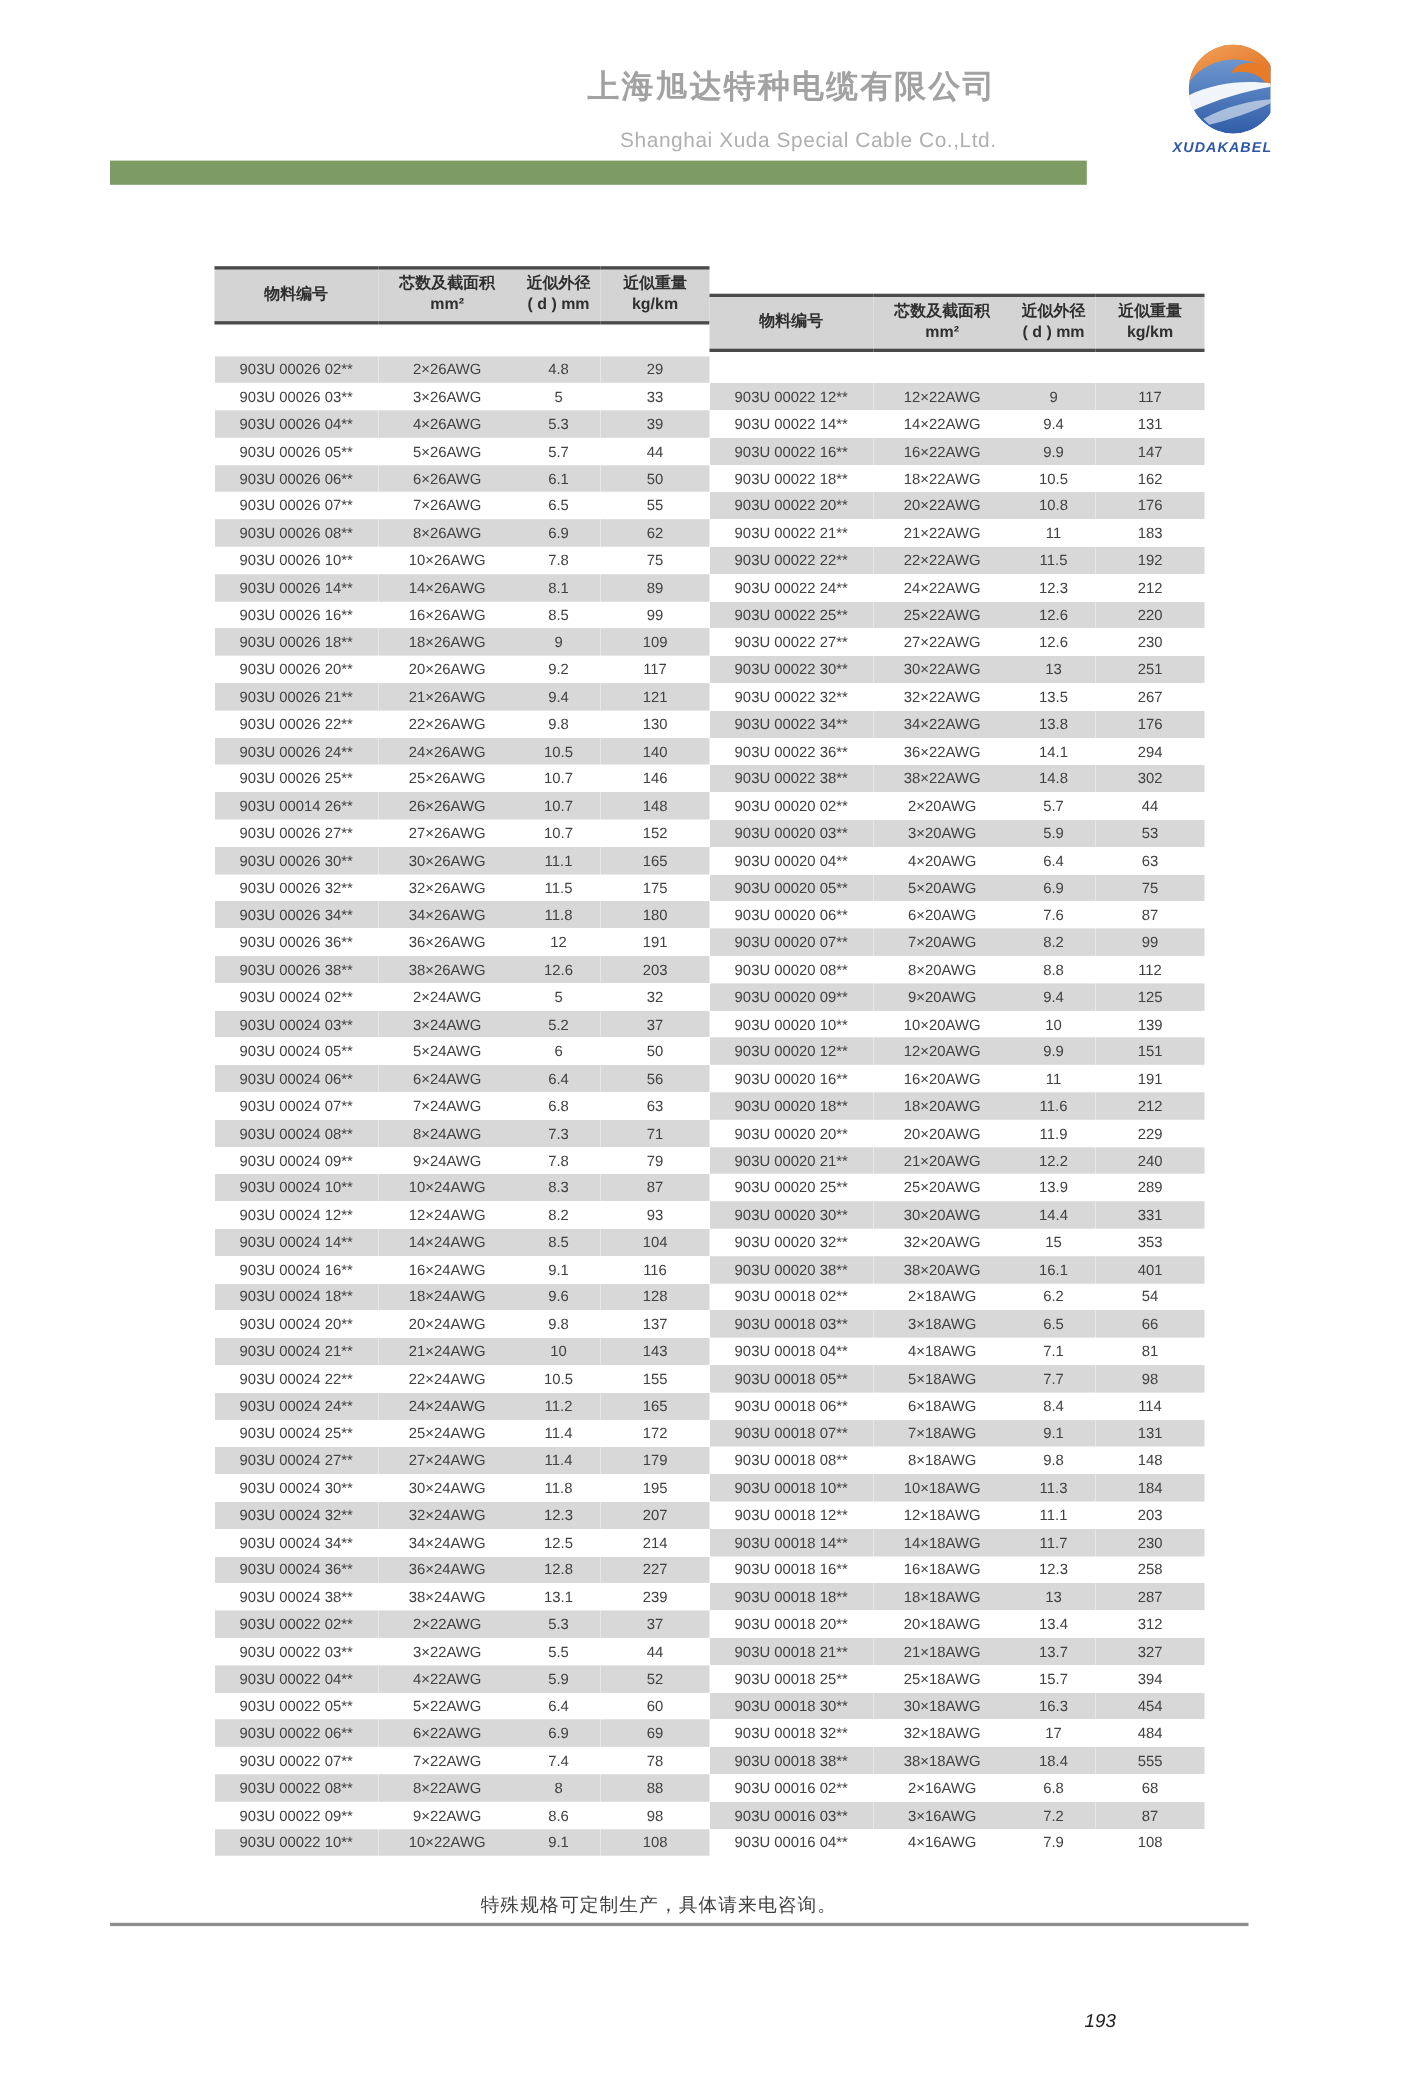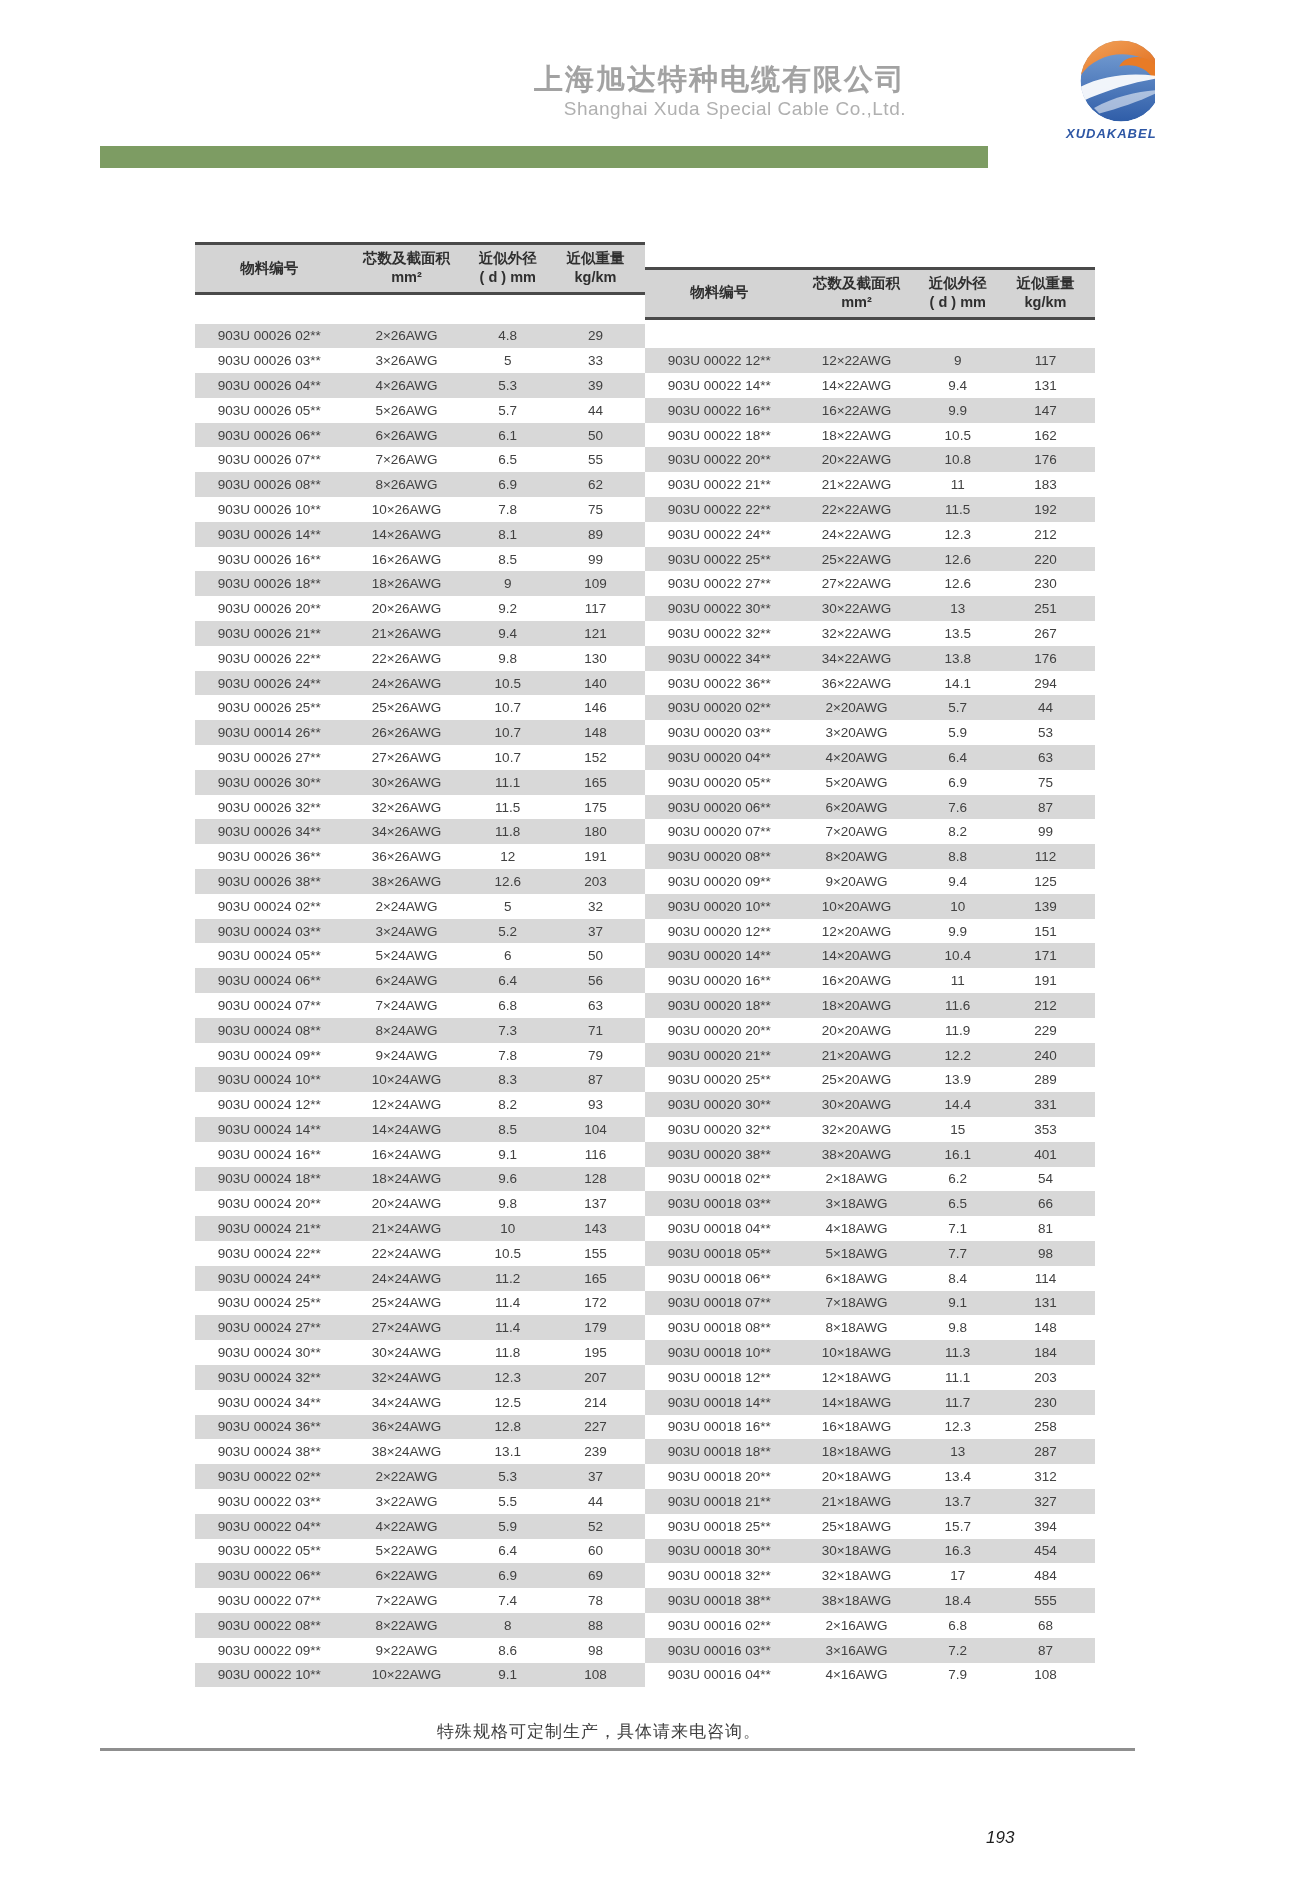--- a/index.html
+++ b/index.html
@@ -21,21 +21,21 @@
   .company-cn{
     font-size:29px;
     font-weight:bold;
     color:#a2a2a2;
     letter-spacing:2px;
     line-height:1.1;
   }
   .company-en{
     font-size:19px;
     color:#b0b0b0;
-    margin-top:2px;
+    margin-top:22px;
     letter-spacing:0.5px;
   }
   .logo{
     position:absolute;
     top:36px;
     left:1066px;
     width:110px;
     text-align:left;
   }
   .logo svg{display:block;margin:0 auto;}
@@ -642,20 +642,26 @@
             <td>13.8</td>
             <td>176</td>
           </tr>
           <tr>
             <td>903U 00022 36**</td>
             <td>36×22AWG</td>
             <td>14.1</td>
             <td>294</td>
           </tr>
           <tr>
+            <td>903U 00022 38**</td>
+            <td>38×22AWG</td>
+            <td>14.8</td>
+            <td>302</td>
+          </tr>
+          <tr>
             <td>903U 00020 02**</td>
             <td>2×20AWG</td>
             <td>5.7</td>
             <td>44</td>
           </tr>
           <tr>
             <td>903U 00020 03**</td>
             <td>3×20AWG</td>
             <td>5.9</td>
             <td>53</td>
@@ -702,26 +708,20 @@
             <td>10</td>
             <td>139</td>
           </tr>
           <tr>
             <td>903U 00020 12**</td>
             <td>12×20AWG</td>
             <td>9.9</td>
             <td>151</td>
           </tr>
           <tr>
-            <td>903U 00020 14**</td>
-            <td>14×20AWG</td>
-            <td>10.4</td>
-            <td>171</td>
-          </tr>
-          <tr>
             <td>903U 00020 16**</td>
             <td>16×20AWG</td>
             <td>11</td>
             <td>191</td>
           </tr>
           <tr>
             <td>903U 00020 18**</td>
             <td>18×20AWG</td>
             <td>11.6</td>
             <td>212</td>

